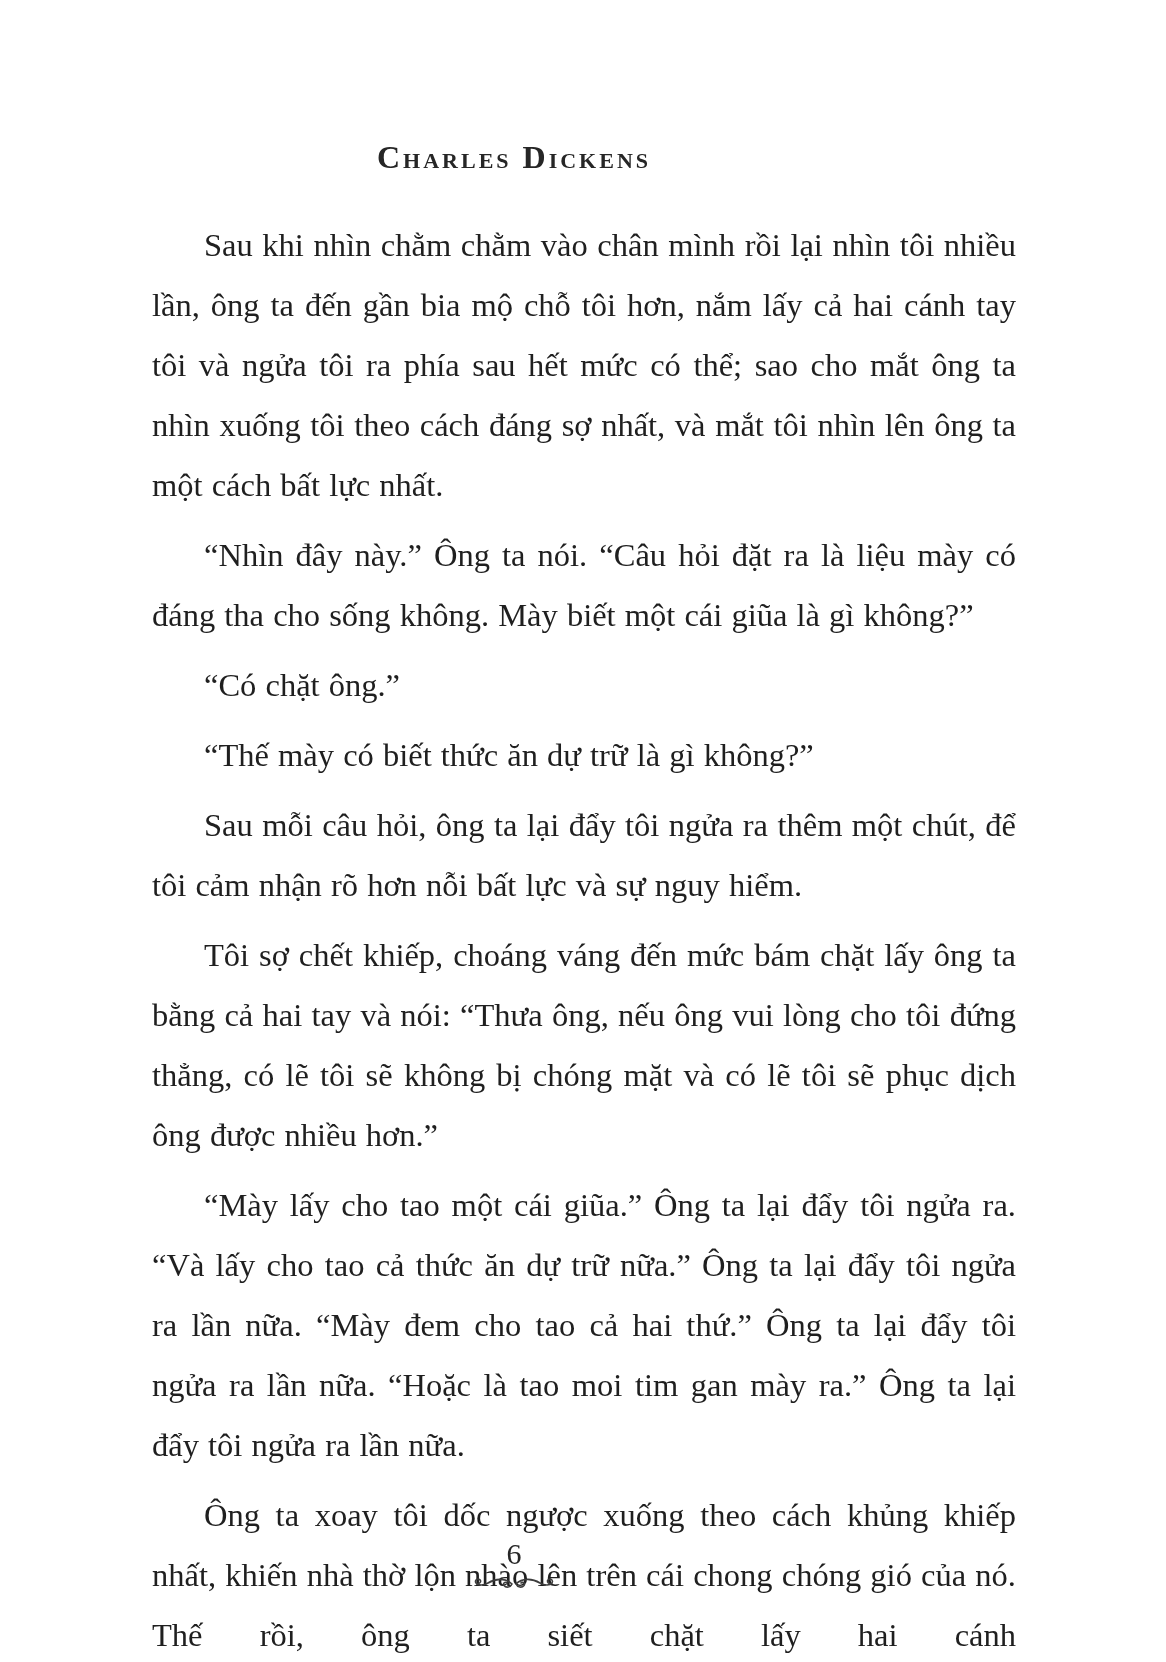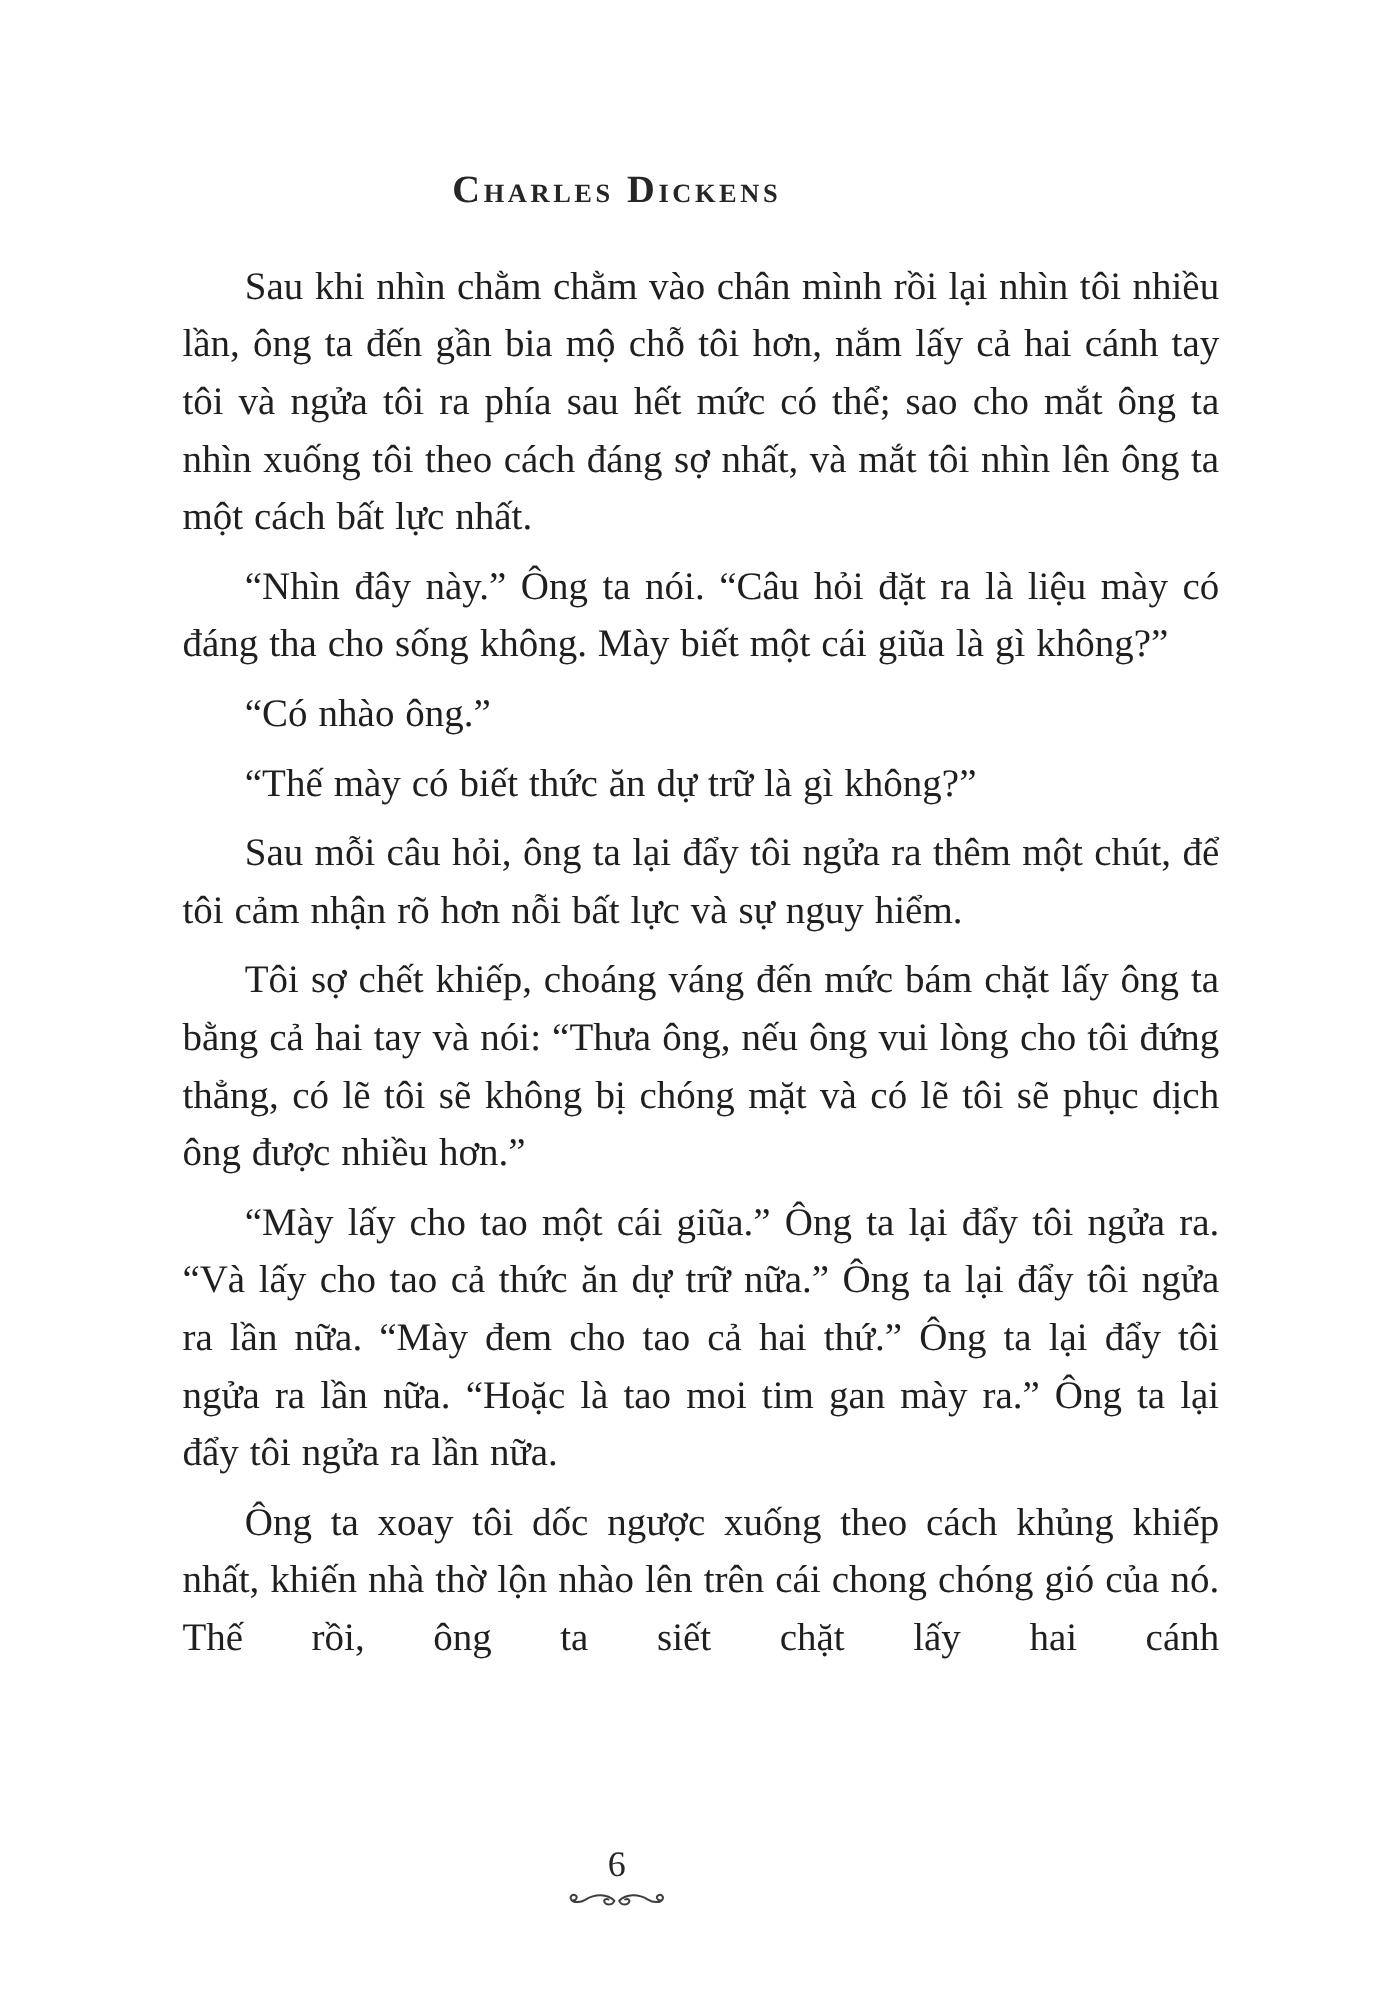--- a/index.html
+++ b/index.html
@@ -31,21 +31,21 @@
   }
   .body-text {
     position: absolute;
     top: 174px;
     left: 152px;
     width: 864px;
   }
   .para {
     margin: 0;
     font-size: 32.5px;
-    line-height: 48px;
+    line-height: 60px;
     text-align: justify;
     text-justify: inter-word;
     text-indent: 52px;
     hyphens: none;
     -webkit-hyphens: none;
     word-spacing: 1px;
   }
   .para + .para {
     margin-top: 10px;
   }
@@ -72,21 +72,21 @@
 </head>
 <body>
 
 <div class="page">
 
   <div class="running-header">Charles Dickens</div>
 
   <div class="body-text">
     <p class="para">Sau khi nhìn chằm chằm vào chân mình rồi lại nhìn tôi nhiều lần, ông ta đến gần bia mộ chỗ tôi hơn, nắm lấy cả hai cánh tay tôi và ngửa tôi ra phía sau hết mức có thể; sao cho mắt ông ta nhìn xuống tôi theo cách đáng sợ nhất, và mắt tôi nhìn lên ông ta một cách bất lực nhất.</p>
     <p class="para">“Nhìn đây này.” Ông ta nói. “Câu hỏi đặt ra là liệu mày có đáng tha cho sống không. Mày biết một cái giũa là gì không?”</p>
-    <p class="para">“Có nhào ông.”</p>
+    <p class="para">“Có chặt ông.”</p>
     <p class="para">“Thế mày có biết thức ăn dự trữ là gì không?”</p>
     <p class="para">Sau mỗi câu hỏi, ông ta lại đẩy tôi ngửa ra thêm một chút, để tôi cảm nhận rõ hơn nỗi bất lực và sự nguy hiểm.</p>
     <p class="para">Tôi sợ chết khiếp, choáng váng đến mức bám chặt lấy ông ta bằng cả hai tay và nói: “Thưa ông, nếu ông vui lòng cho tôi đứng thẳng, có lẽ tôi sẽ không bị chóng mặt và có lẽ tôi sẽ phục dịch ông được nhiều hơn.”</p>
     <p class="para">“Mày lấy cho tao một cái giũa.” Ông ta lại đẩy tôi ngửa ra. “Và lấy cho tao cả thức ăn dự trữ nữa.” Ông ta lại đẩy tôi ngửa ra lần nữa. “Mày đem cho tao cả hai thứ.” Ông ta lại đẩy tôi ngửa ra lần nữa. “Hoặc là tao moi tim gan mày ra.” Ông ta lại đẩy tôi ngửa ra lần nữa.</p>
     <p class="para continued">Ông ta xoay tôi dốc ngược xuống theo cách khủng khiếp nhất, khiến nhà thờ lộn nhào lên trên cái chong chóng gió của nó. Thế rồi, ông ta siết chặt lấy hai cánh</p>
   </div>
 
   <div class="footer">
     <div class="page-number">6</div>
     <div class="flourish">

